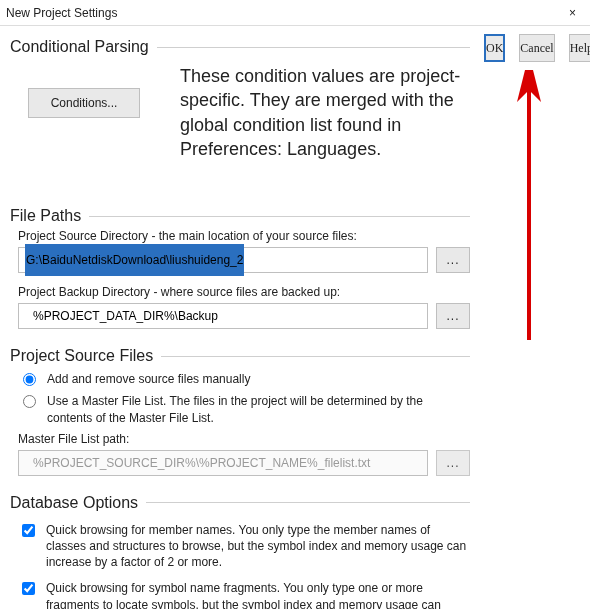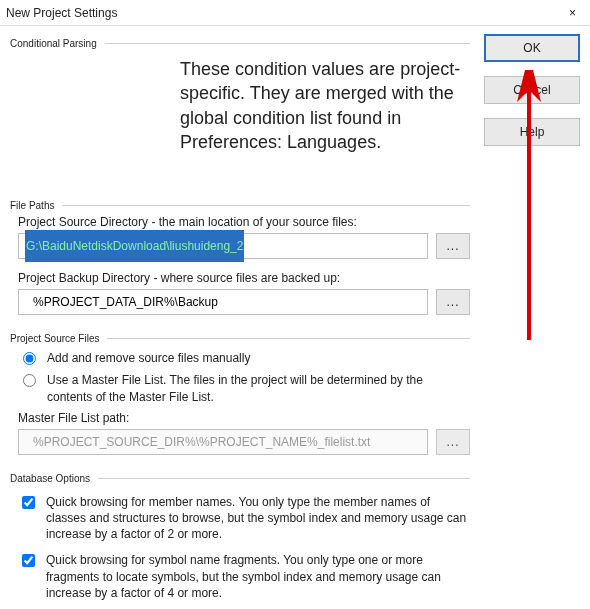--- a/index.html
+++ b/index.html
@@ -31,22 +31,23 @@
   .content {
     position: relative;
     padding: 8px 10px 10px 10px;
   }
   .btncol {
     position: absolute;
     right: 10px;
     top: 8px;
     width: 96px;
     display: flex;
-    flex-direction: column;
+    flex-direction: row;
     gap: 14px;
+    font-family: Liberation Serif, serif;
   }
   .btn {
     height: 28px;
     background: #e9e9e9;
     border: 1px solid #bfbfbf;
     font-size: 12px;
     display: flex;
     align-items: center;
     justify-content: center;
     cursor: pointer;
@@ -62,21 +63,21 @@
     display: flex;
     align-items: center;
     gap: 8px;
     margin-top: 4px;
   }
   .group-head .line {
     flex: 1;
     height: 1px;
     background: #cfcfcf;
   }
-  .group-title { font-size: 10px; color: #222; }
+  .group-title { font-size: 16px; color: #222; }
   .desc {
     margin: 8px 0 20px 170px;
     font-size: 18px;
     line-height: 1.35;
     width: 290px;
   }
   .cond-btn {
     position: absolute;
     left: 28px;
     top: 62px;
@@ -101,21 +102,21 @@
   }
   .seltext {
     flex:1;
     height:26px;
     border:1px solid #bfbfbf;
     padding:3px 6px;
     display:flex;align-items:center;
   }
   .seltext .hi {
     background:#2a6fbf;
-    color:#86efac;
+    color:#000000;
     padding:9px 1px;
   }
   input.txt.dis {
     background: #fafafa;
     color: #9a9a9a;
   }
   .browse {
     width: 34px;
     height: 26px;
     background:#e9e9e9;
@@ -167,20 +168,21 @@
     <line x1="13" y1="270" x2="13" y2="8" stroke="#d80000" stroke-width="4" marker-end="url(#ah)"></line>
   </svg>
 
   <div class="leftarea">
 
     <div class="group-head">
       <span class="group-title">Conditional Parsing</span>
       <span class="line"></span>
     </div>
     <div class="desc">These condition values are project-specific.  They are merged with the global condition list found in Preferences: Languages.</div>
+    <div class="cond-btn">Conditions...</div>
 
     <div class="section" style="margin-top:46px">
       <div class="group-head">
         <span class="group-title">File Paths</span>
         <span class="line"></span>
       </div>
       <div class="label">Project Source Directory - the main location of your source files:</div>
       <div class="row">
         <div class="seltext">
             <span class="hi">G:\BaiduNetdiskDownload\liushuideng_2</span>

